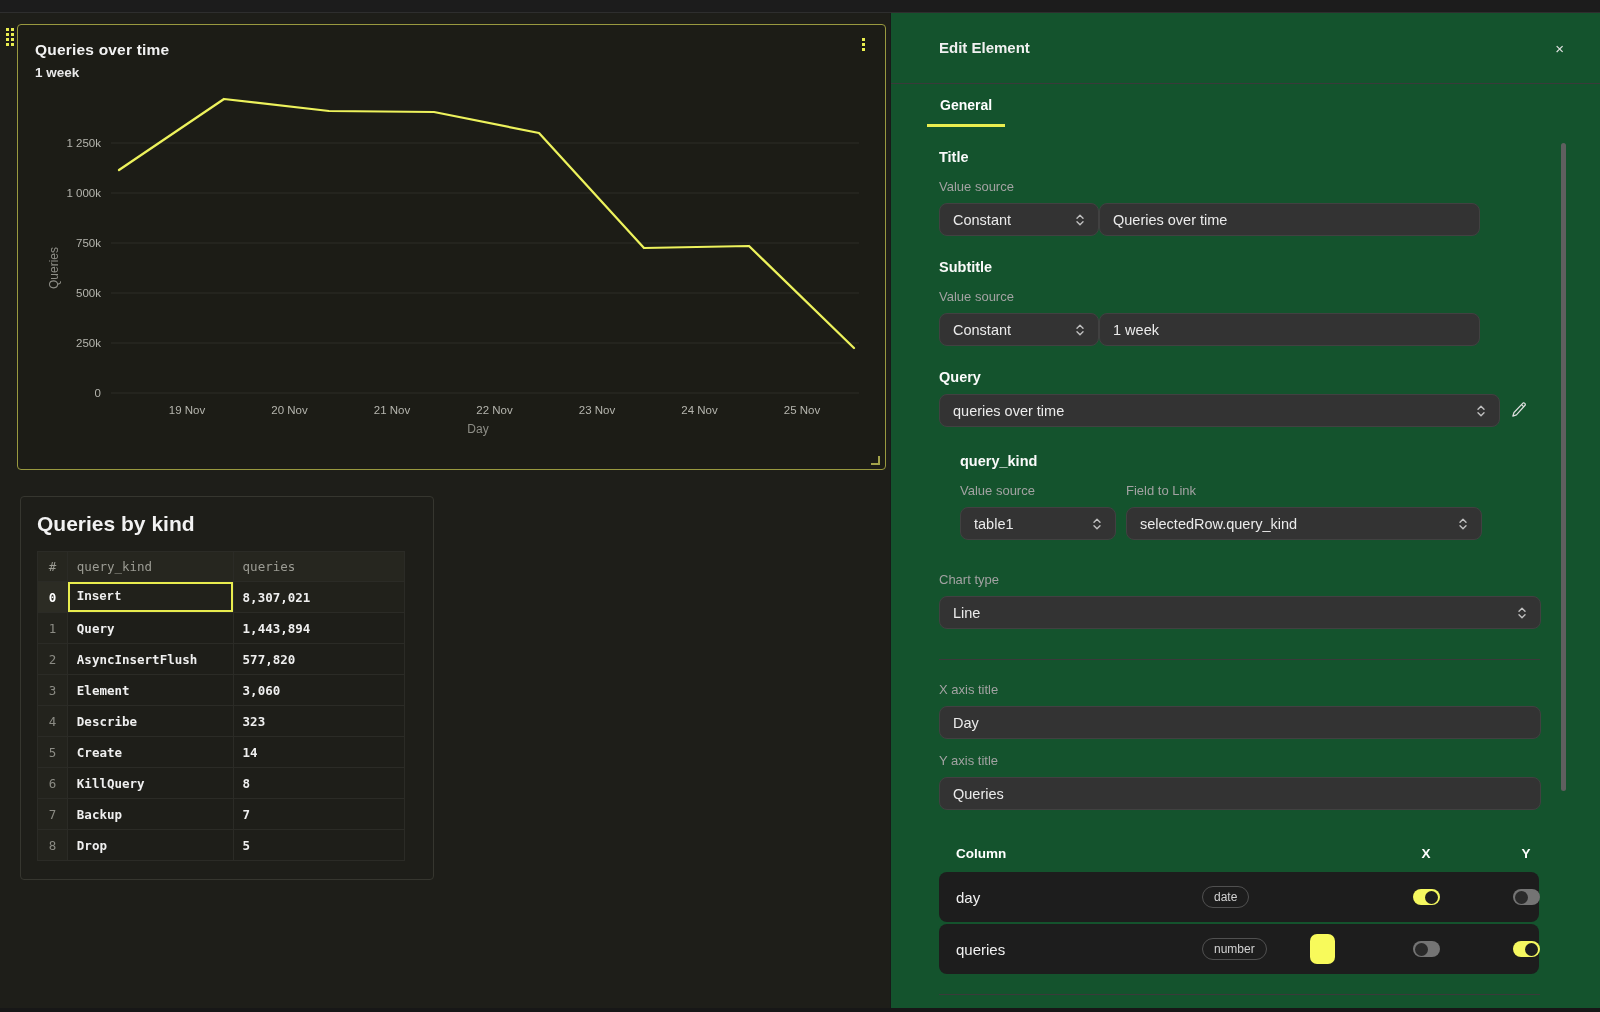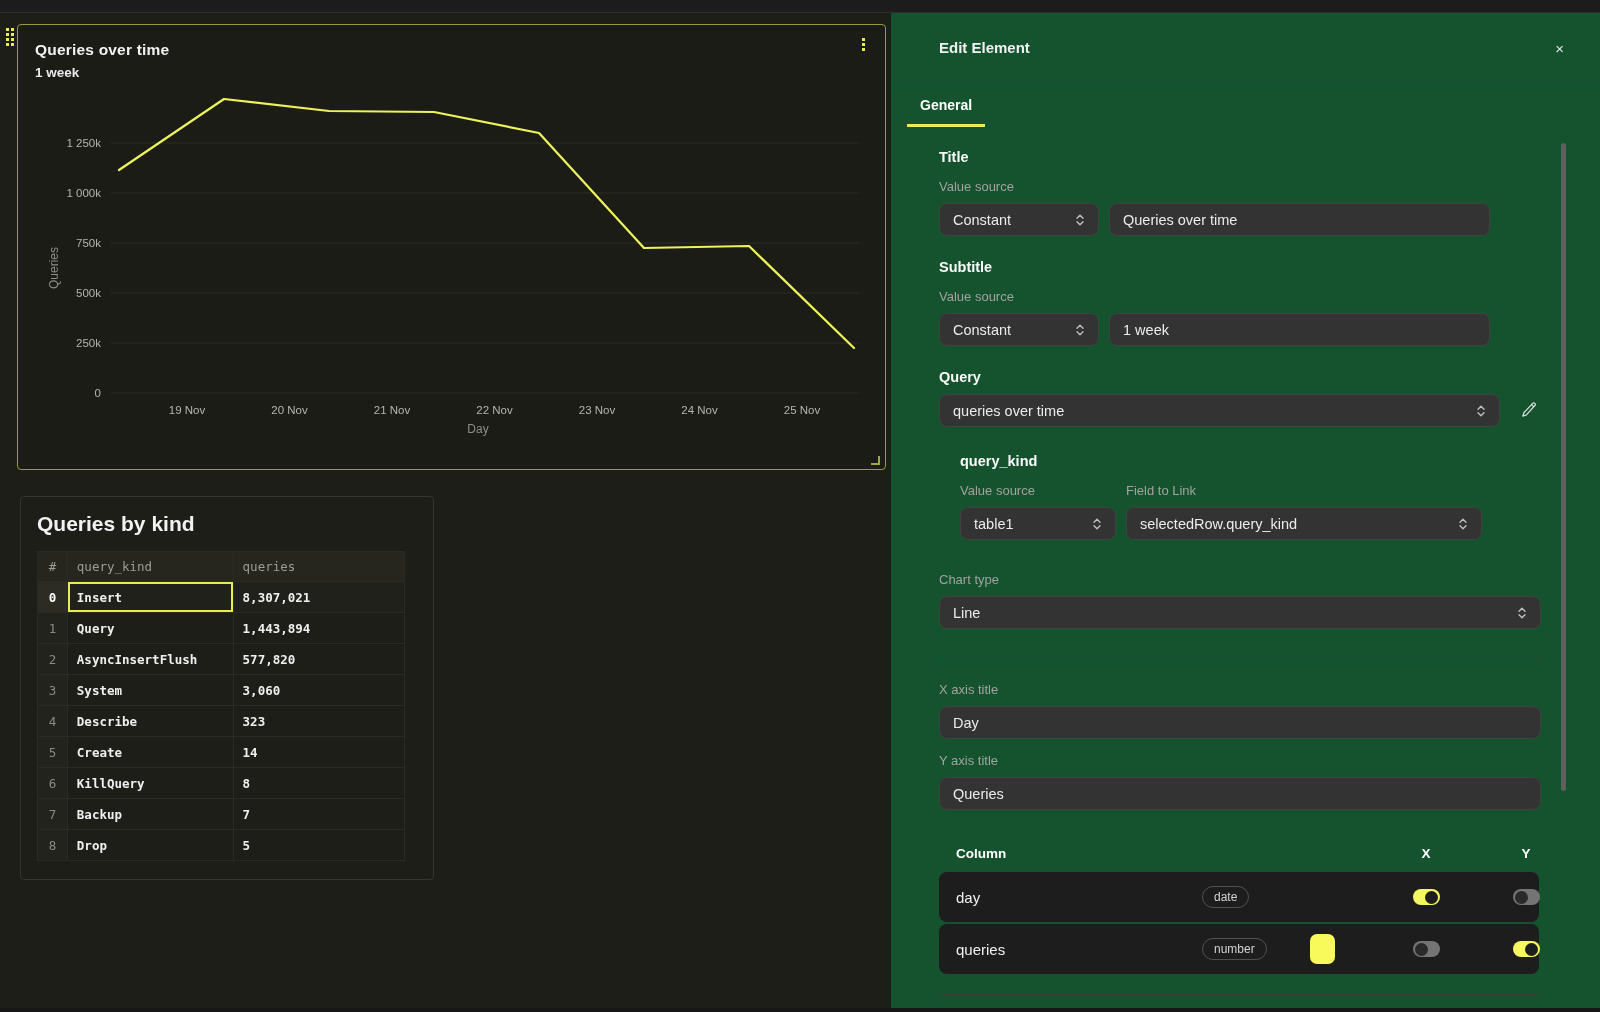--- a/index.html
+++ b/index.html
@@ -26,37 +26,37 @@
 
   .table-card { position:absolute; left:20px; top:483px; width:414px; background:#1e1e19; border:1px solid #36362f; border-radius:4px; padding:15px 16px 18px 16px; }
   .table-title { font-size:21px; font-weight:700; color:#f2f2f2; margin-bottom:15px; }
   .qtable { width:368px; border-collapse:collapse; font-family:"DejaVu Sans Mono", monospace; font-size:12.5px; border:1px solid #2b2b26; }
   .qtable th { background:#26261f; color:#9c9c94; font-weight:400; text-align:left; height:30px; padding:0 0 0 9px; border:1px solid #2b2b26; }
   .qtable th.idx { text-align:center; padding:0; width:30px; }
   .qtable td { height:31px; border:1px solid #2b2b26; color:#efefef; font-weight:700; padding:0 0 0 9px; }
   .qtable td.idx { background:#23231d; color:#8b8b84; font-weight:400; text-align:center; padding:0; }
   .qtable tr.selrow td { background:#21211b; }
   .qtable tr.selrow td.idx { background:#2c2c24; color:#ffffff; font-weight:700; }
-  .qtable td.selcell { box-shadow:inset 0 0 0 2px #e8ec4e; }
+  .qtable td.selcell { box-shadow:inset 0 0 0 2px #e8ec4e;font-family:Liberation Mono, monospace; }
   .qtable col.c1 { width:30px; } .qtable col.c2 { width:166px; } .qtable col.c3 { width:172px; }
 
   
   .panel { position:relative; width:710px; height:995px; background:#14532d; border-left:1px solid #191919; color:#eaeaea; overflow:hidden; }
   .panel-header { display:flex; justify-content:space-between; align-items:flex-start; padding:26px 36px 0 48px; height:70px; }
   .panel-title { font-size:15px; font-weight:600; color:#f0f0f0; }
   .close-btn { background:none; border:none; color:#e3e3e3; font-size:15px; line-height:15px; cursor:pointer; margin-top:2px; font-family:"Liberation Sans", sans-serif; }
   .panel-divider { height:1px; background:#3a3a3a; }
-  .tabs { padding-left:16px; margin-top:13px; display:flex;align-items:flex-end; }
+  .tabs { padding-left:36px; margin-top:13px; display:flex;align-items:flex-end; }
   .tab { padding:0 13px 11px 13px; font-size:14px; font-weight:600; color:#ffffff; border-bottom:3.5px solid transparent; cursor:pointer; }
   .tab.active { border-bottom-color:#e9ed4f; }
   .panel-content { padding:10px 60px 30px 48px; position:relative; }
 
   .sec-heading { font-size:14.5px; font-weight:700; color:#fafafa; margin-top:23px; }
   .lbl { font-size:13px; color:#a2a2a2; margin-top:14px; }
-  .frow { display:flex; gap:10px; margin-top:9px; align-items:center; }
+  .frow { display:flex; margin-top:9px; align-items:center; }
   .select, .tinput { height:33px; background:#333333; border:1px solid #414141; border-radius:8px; color:#ebebeb; font-size:14.5px; display:flex; align-items:center; padding:0 13px; font-family:"Liberation Sans", sans-serif; }
   .select { cursor:pointer; justify-content:space-between; gap:8px; }
   .tinput { outline:none; }
   .w-src { width:160px; flex:0 0 160px; }
   .w-val { width:381px; flex:0 0 381px; }
   .w-query { width:561px; flex:0 0 561px; }
   .w-full { width:602px; }
   .chev { flex:0 0 auto; }
   .pencil-btn { background:none; border:none; cursor:pointer; margin-left:8px; padding:2px; }
 
@@ -165,21 +165,21 @@
               <td>Query</td>
               <td>1,443,894</td>
             </tr>
             <tr>
               <td class="idx">2</td>
               <td>AsyncInsertFlush</td>
               <td>577,820</td>
             </tr>
             <tr>
               <td class="idx">3</td>
-              <td>System</td>
+              <td>Element</td>
               <td>3,060</td>
             </tr>
             <tr>
               <td class="idx">4</td>
               <td>Describe</td>
               <td>323</td>
             </tr>
             <tr>
               <td class="idx">5</td>
               <td>Create</td>

